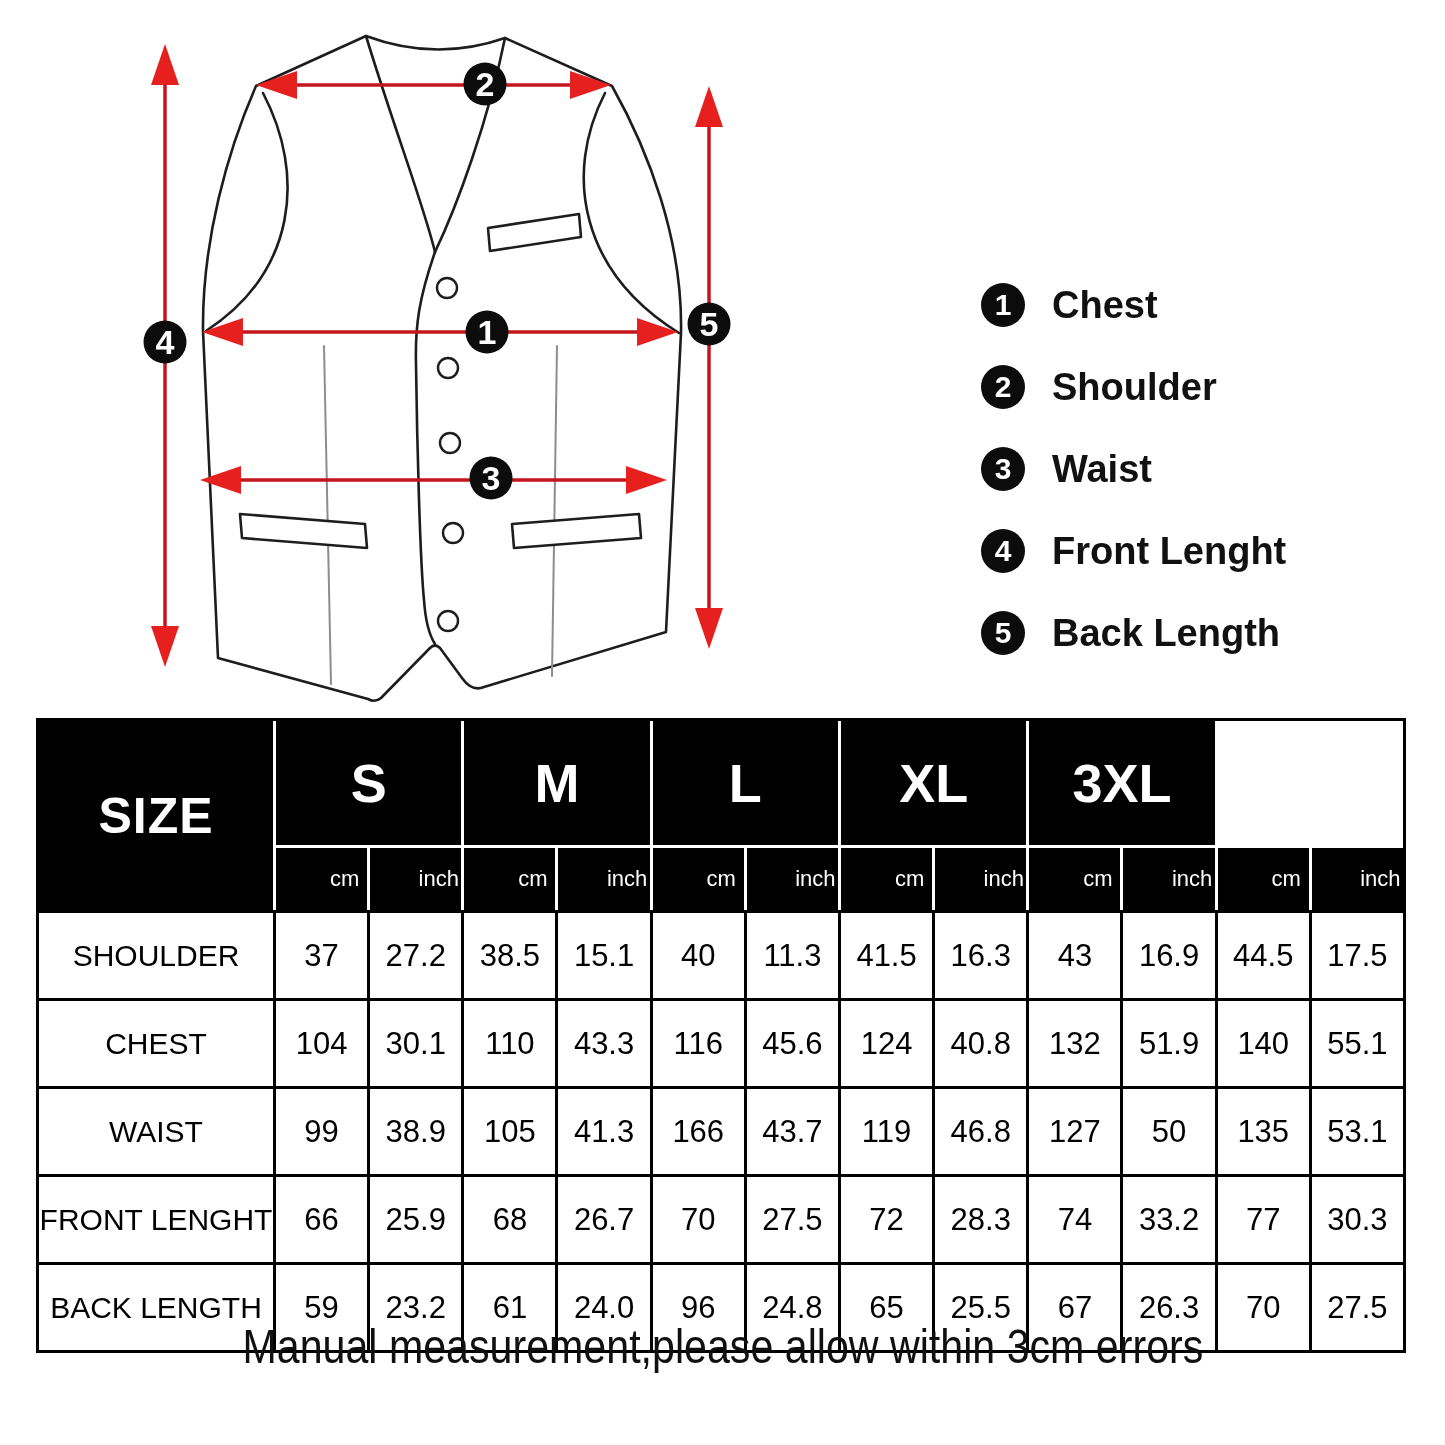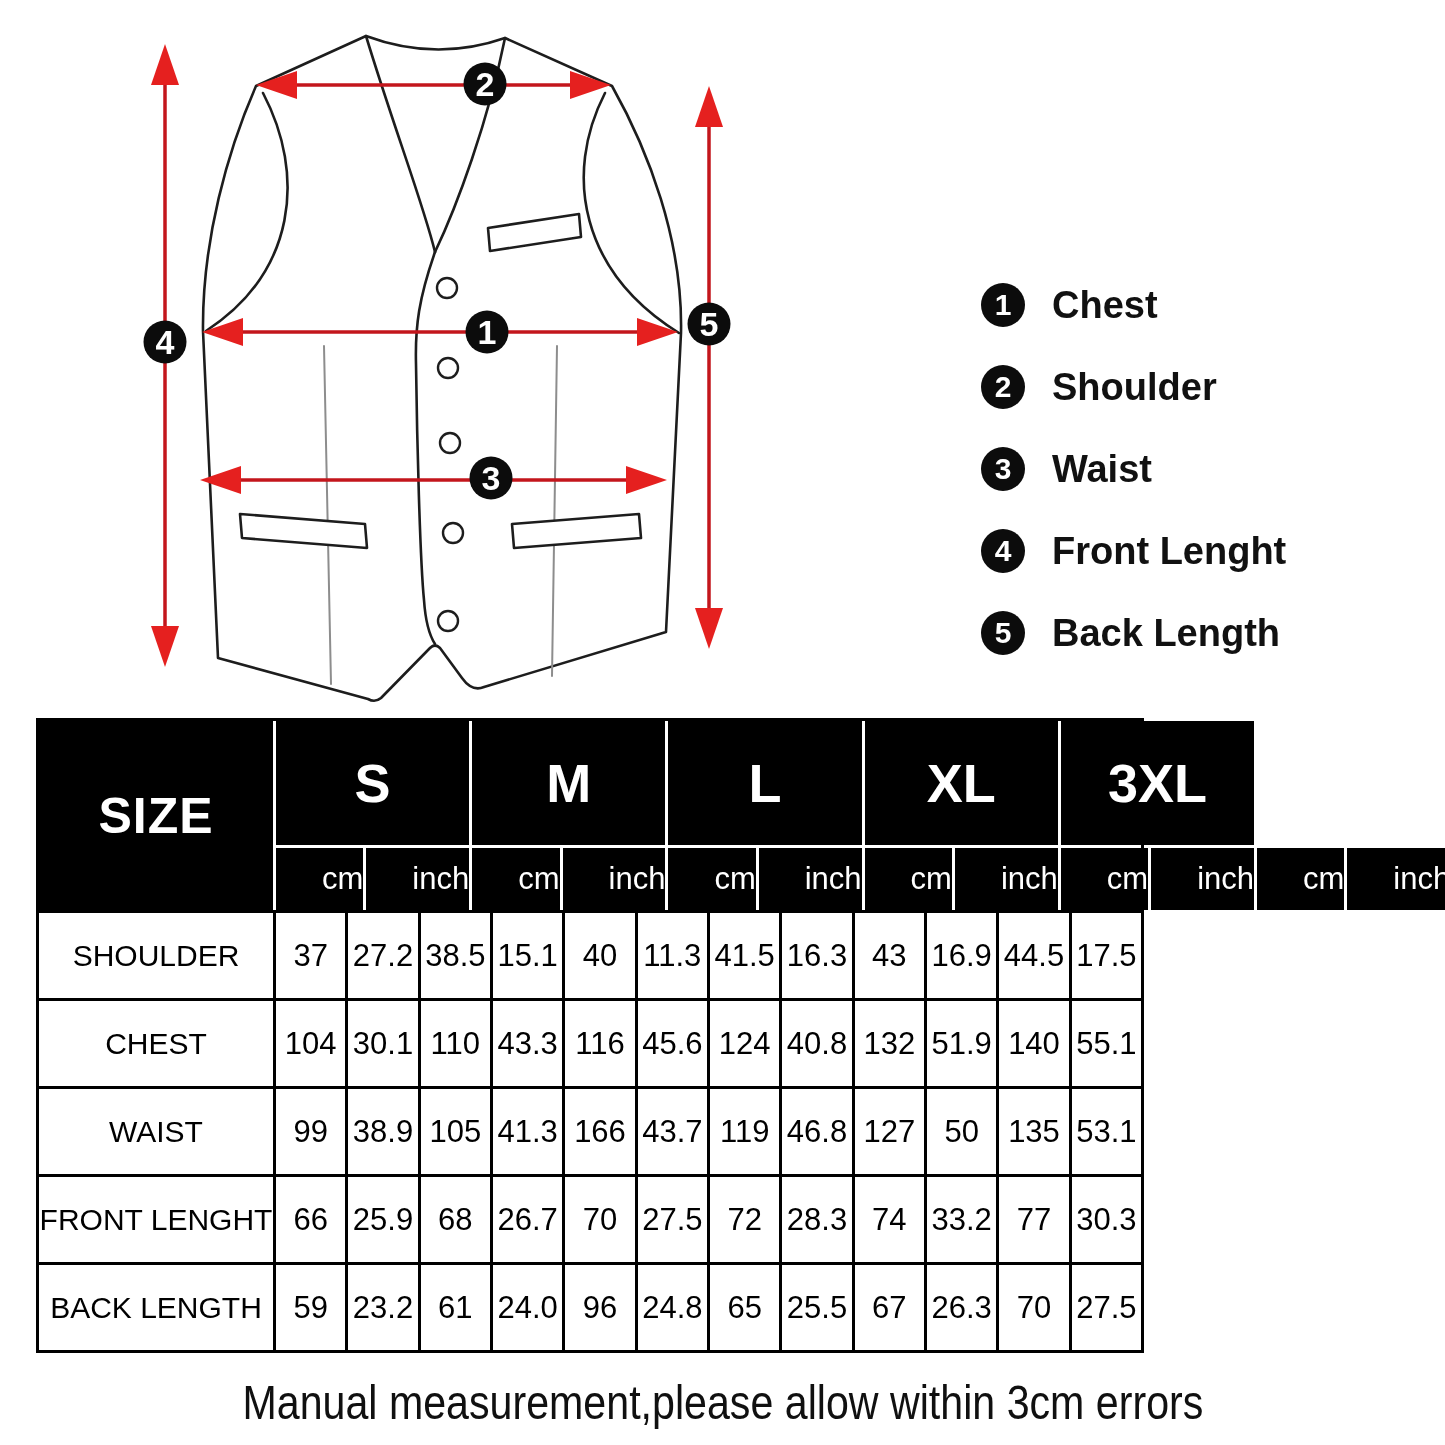--- a/index.html
+++ b/index.html
@@ -11,36 +11,36 @@
 
   
   .legend{position:absolute;left:981px;top:283px;}
   .legend-item{display:flex;align-items:center;height:44px;margin-bottom:38px;}
   .legend-badge{width:44px;height:44px;border-radius:50%;background:#0c0c0c;color:#fff;
                 font-weight:bold;font-size:30px;display:flex;align-items:center;justify-content:center;
                 flex:0 0 44px;}
   .legend-label{margin-left:27px;font-size:38px;font-weight:bold;color:#111;white-space:nowrap;}
 
   
-  .tbl{position:absolute;left:36px;top:718px;width:1108px;border:3px solid #000;
+  .tbl{position:absolute;left:36px;top:718px;width:1370px;border:3px solid #000;
        box-sizing:border-box;background:#fff;}
   .tbl-header{display:grid;grid-template-columns:234px repeat(12,1fr);
               grid-template-rows:124px 62px;gap:3px;background:#fff;}
   .hcell{background:#000;color:#fff;display:flex;align-items:center;justify-content:center;}
   .h-corner{grid-row:1/3;grid-column:1;font-size:50px;font-weight:bold;letter-spacing:1px;}
   .h-size{grid-row:1;grid-column:span 2;font-size:54px;font-weight:bold;}
-  .h-unit{grid-row:2;font-size:31px;font-weight:normal;padding-left:46px;}
+  .h-unit{grid-row:2;font-size:22px;font-weight:normal;padding-left:46px;}
   .tbl-body{display:grid;grid-template-columns:234px repeat(12,1fr);grid-auto-rows:85px;
             gap:3px;background:#000;border-top:3px solid #000;}
   .cell{background:#fff;display:flex;align-items:center;justify-content:center;
         font-size:31px;color:#000;white-space:nowrap;}
   .cell.label{font-size:30px;}
 
   
-  .note{position:absolute;left:0;top:1374px;width:1445px;text-align:center;
+  .note{position:absolute;left:0;top:1318px;width:1445px;text-align:center;
         font-size:49px;color:#101010;}
   .note-inner{display:inline-block;transform:scaleX(0.84);transform-origin:center;white-space:nowrap;}
 </style>
 </head>
 <body>
 
 <div class="stage">
 
   <svg class="diagram" width="960" height="710" viewBox="0 0 960 710">
 

